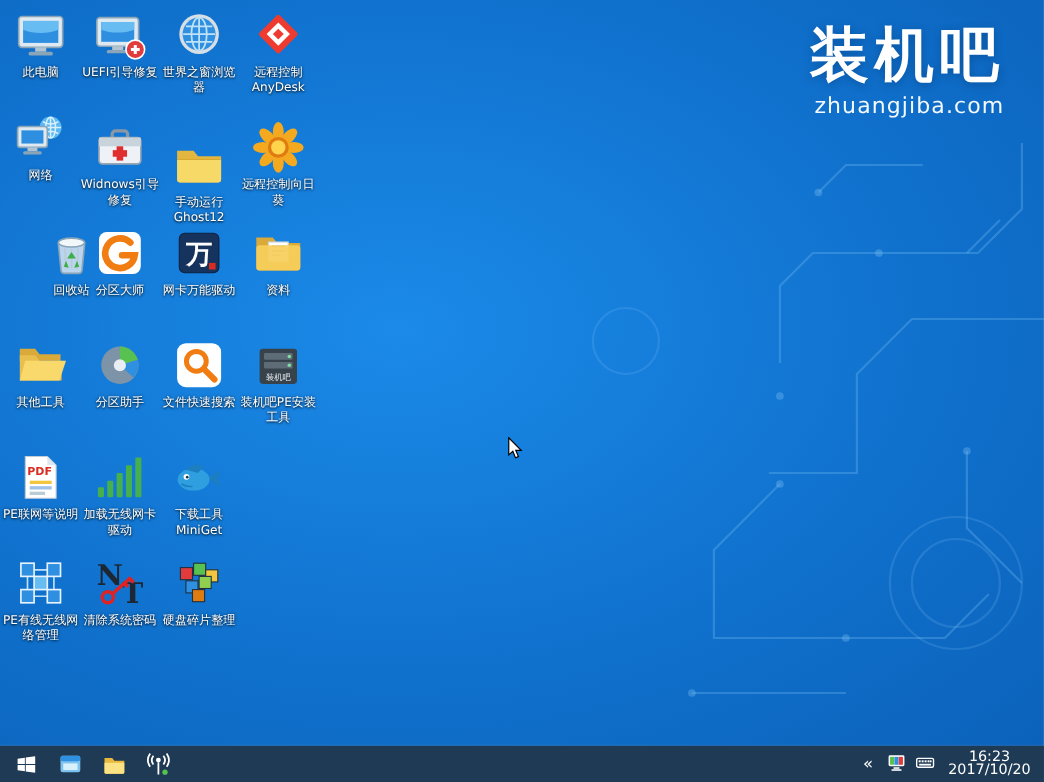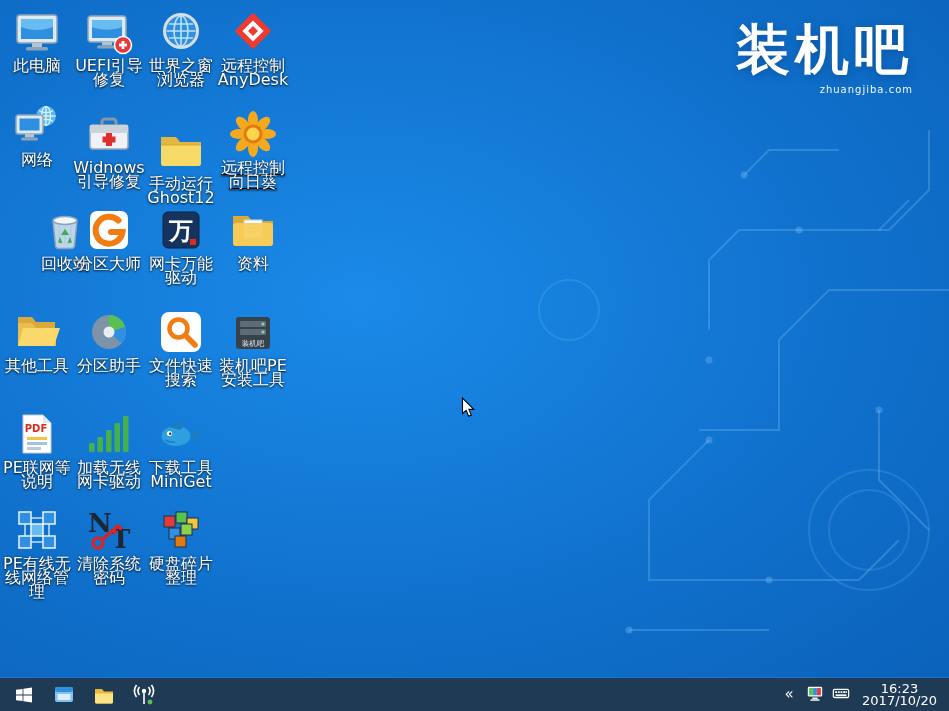--- a/index.html
+++ b/index.html
@@ -5,26 +5,26 @@
   html,body{margin:0;padding:0;width:949px;height:711px;overflow:hidden;
     font-family:"DejaVu Sans",sans-serif;}
   .desktop{position:relative;width:949px;height:711px;
     background:radial-gradient(ellipse 950px 620px at 38% 42%, #1b8ae9 0%, #0f6fca 55%, #0a5db4 100%);
     overflow:hidden;}
   .circuit{position:absolute;right:0;top:110px;width:500px;height:560px;pointer-events:none;}
   
   .logo{position:absolute;top:22px;right:36px;text-align:right;color:#fff;}
   .logo-title{font-size:54px;font-weight:bold;letter-spacing:5px;line-height:1.05;
     text-shadow:0 2px 8px rgba(0,40,90,.35);}
-  .logo-sub{font-size:10px;letter-spacing:1px;margin-top:5px;opacity:.96;}
+  .logo-sub{font-size:20px;letter-spacing:1px;margin-top:5px;opacity:.96;}
   
   .dicon{position:absolute;width:74px;text-align:center;cursor:pointer;}
   .dicon-art{display:block;width:48px;height:48px;margin:0 auto;}
   .dicon-art svg{width:48px;height:48px;display:block;}
-  .dicon-label{display:block;margin-top:3px;font-size:16px;line-height:14px;color:#fff;
+  .dicon-label{display:block;margin-top:3px;font-size:11px;line-height:14px;color:#fff;
     text-shadow:0 1px 2px rgba(0,0,0,.8),0 0 3px rgba(0,0,0,.45);word-break:break-word;}
   
   .cursor{position:absolute;left:461px;top:397px;width:15px;height:22px;pointer-events:none;}
   
   .taskbar{position:absolute;left:0;right:0;bottom:0;height:33px;background:#1f3a54;
     display:flex;align-items:center;box-shadow:0 -1px 0 rgba(255,255,255,.08);}
   .tb-left{display:flex;align-items:center;height:33px;padding-left:4px;}
   .tbicon{width:40px;height:33px;display:flex;align-items:center;justify-content:center;cursor:pointer;}
   .tbicon svg{display:block;}
   .tray{margin-left:auto;display:flex;align-items:center;gap:4px;padding-right:8px;height:33px;}
@@ -150,21 +150,21 @@
       <div class="dicon" style="left: 144px; top: 126px;">
         <span class="dicon-art">
           <svg viewBox="0 0 48 48">
             <path d="M4 11h15l4 5h21v21a3 3 0 0 1-3 3H7a3 3 0 0 1-3-3z" fill="#e3b63f"></path>
             <path d="M4 19h40v18a3 3 0 0 1-3 3H7a3 3 0 0 1-3-3z" fill="#f7d967"></path>
             <path d="M4 19h40" stroke="#d8a92c" fill="none"></path>
           </svg>
         </span>
         <span class="dicon-label">手动运行Ghost12</span>
       </div>
-      <div class="dicon" style="left: 216px; top: 110px; text-decoration: underline;">
+      <div class="dicon" style="left: 216px; top: 110px;">
         <span class="dicon-art">
           <svg viewBox="0 0 48 48">
             <g fill="#f5a91f">
               <ellipse cx="24" cy="10" rx="5" ry="9"></ellipse>
               <ellipse cx="24" cy="10" rx="5" ry="9" transform="rotate(45 24 24)"></ellipse>
               <ellipse cx="24" cy="10" rx="5" ry="9" transform="rotate(90 24 24)"></ellipse>
               <ellipse cx="24" cy="10" rx="5" ry="9" transform="rotate(135 24 24)"></ellipse>
               <ellipse cx="24" cy="10" rx="5" ry="9" transform="rotate(180 24 24)"></ellipse>
               <ellipse cx="24" cy="10" rx="5" ry="9" transform="rotate(225 24 24)"></ellipse>
               <ellipse cx="24" cy="10" rx="5" ry="9" transform="rotate(270 24 24)"></ellipse>

